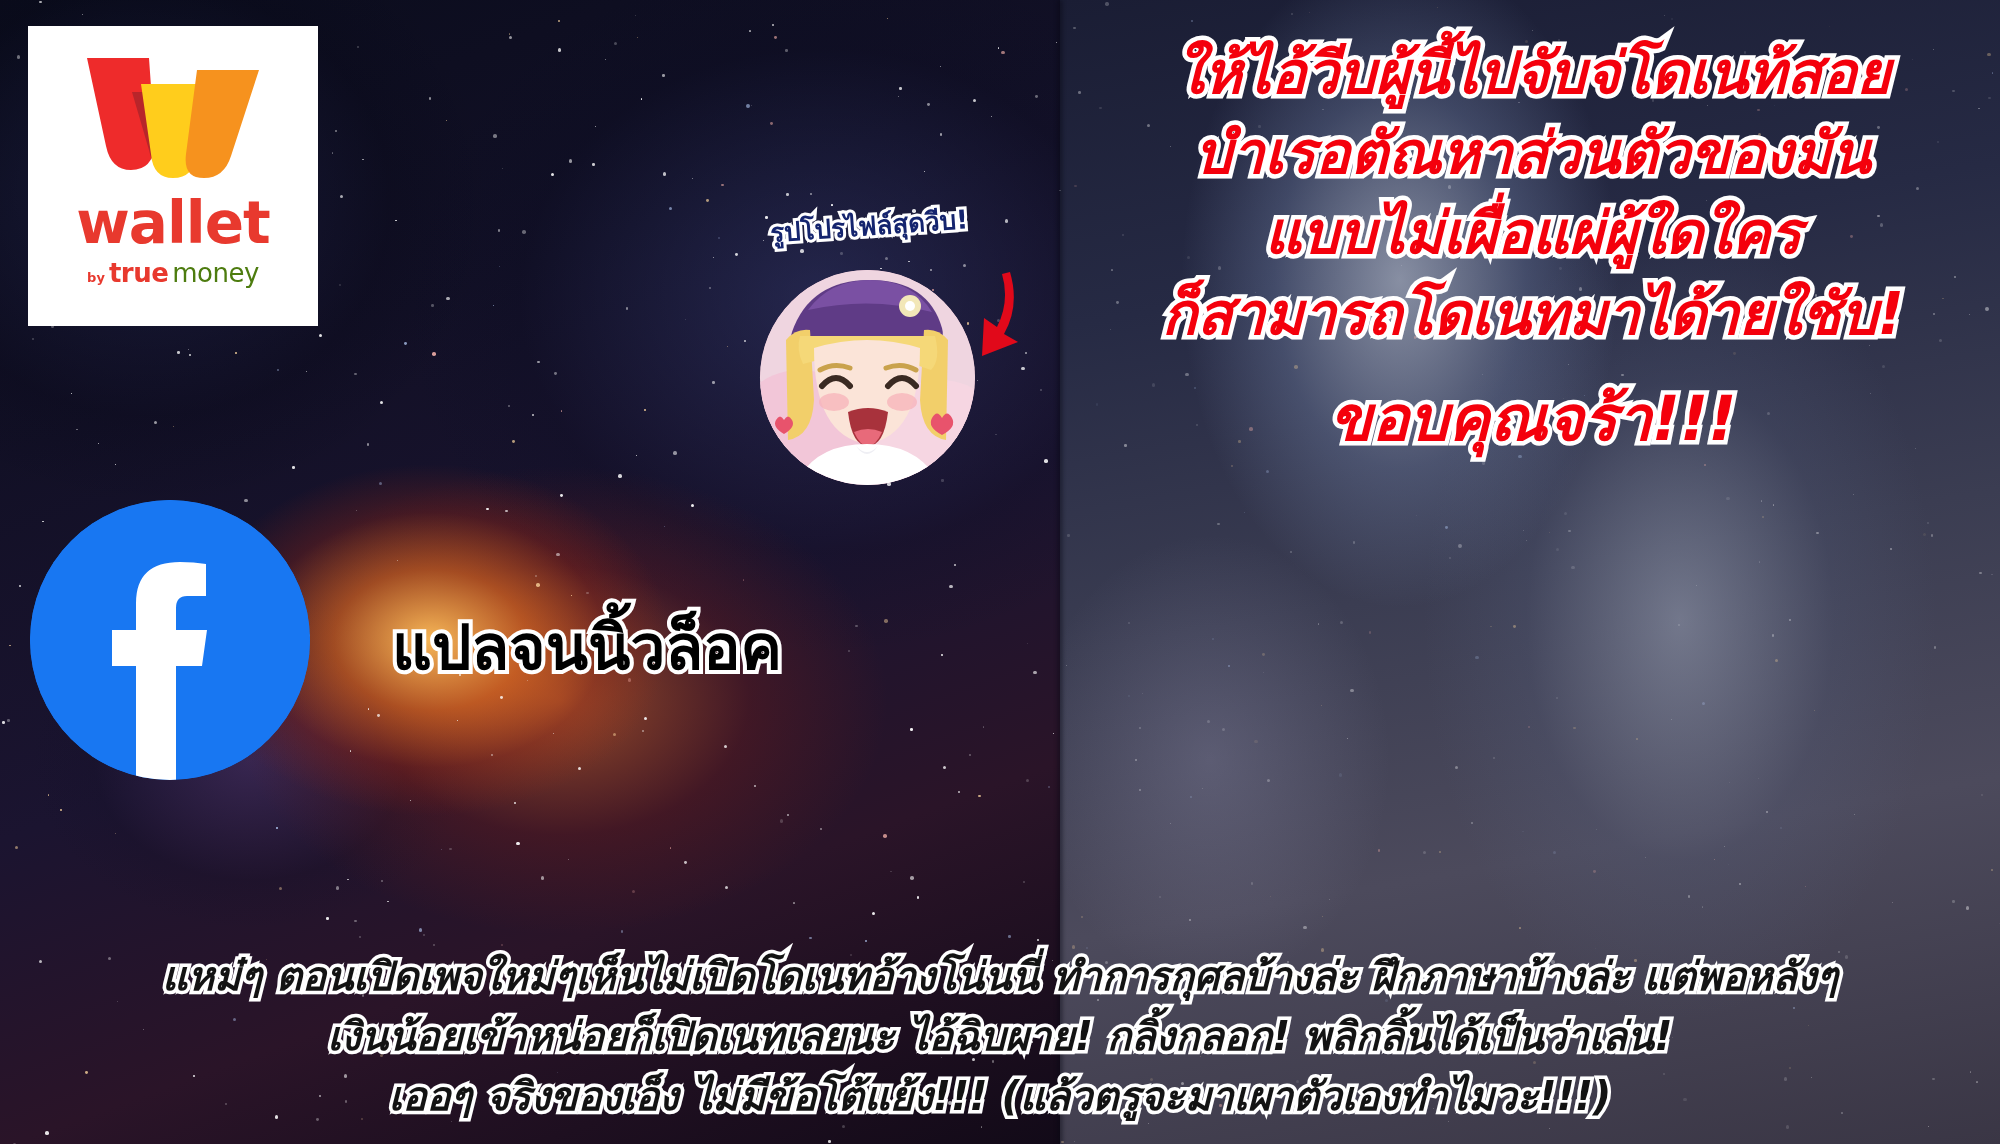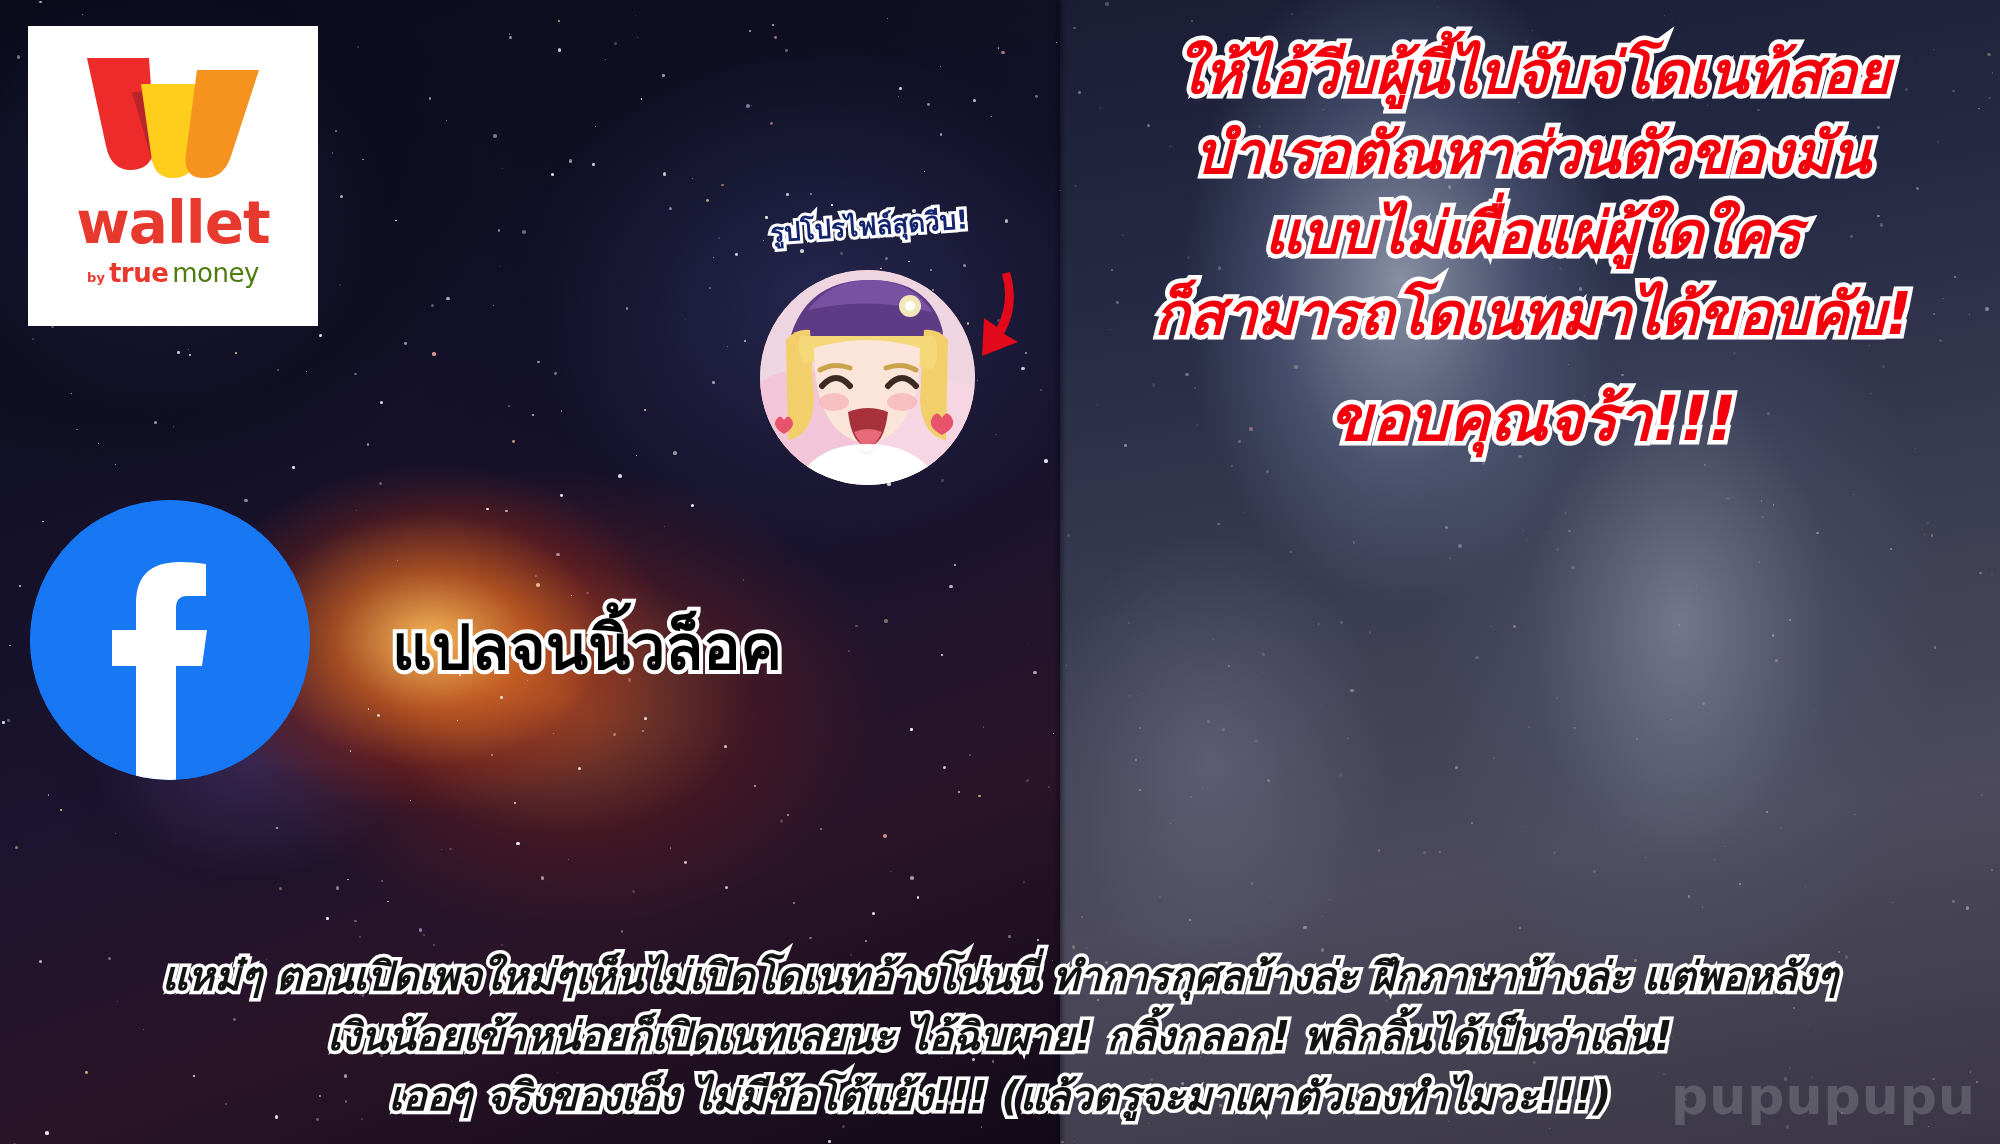--- a/index.html
+++ b/index.html
@@ -953,25 +953,24 @@
       <path d="M58 4 q10 34 -6 62 l14 8 l-36 14 l2 -38 l13 9 q13 -26 5 -53 Z" fill="#e1091a"></path>
     </svg>
   </div>
 
   <div class="slogan-th">แปลจนนิ้วล็อค</div>
 
   <div class="red-block">
     <div class="red-line">ให้ไอ้วีบผู้นี้ไปจับจ่โดเนท้สอย</div>
     <div class="red-line">บำเรอตัณหาส่วนตัวของมัน</div>
     <div class="red-line">แบบไม่เผื่อแผ่ผู้ใดใคร</div>
-    <div class="red-line">ก็สามารถโดเนทมาได้ขอบคับ!</div>
+    <div class="red-line">ก็สามารถโดเนทมาได้ายใชับ!</div>
     <div class="red-line thanks">ขอบคุณจร้า!!!</div>
   </div>
 
   <div class="bottom-block">
     <div class="bottom-line">แหม๋ๆ ตอนเปิดเพจใหม่ๆเห็นไม่เปิดโดเนทอ้างโน่นนี่ ทำการกุศลบ้างล่ะ ฝึกภาษาบ้างล่ะ แต่พอหลังๆ</div>
     <div class="bottom-line">เงินน้อยเข้าหน่อยก็เปิดเนทเลยนะ ไอ้ฉิบผาย! กลิ้งกลอก! พลิกลิ้นได้เป็นว่าเล่น!</div>
     <div class="bottom-line">เออๆ จริงของเอ็ง ไม่มีข้อโต้แย้ง!!! (แล้วตรูจะมาเผาตัวเองทำไมวะ!!!)</div>
   </div>
 
-  <div class="watermark">pupupupu</div>
 
 </div>
 
 </body></html>

